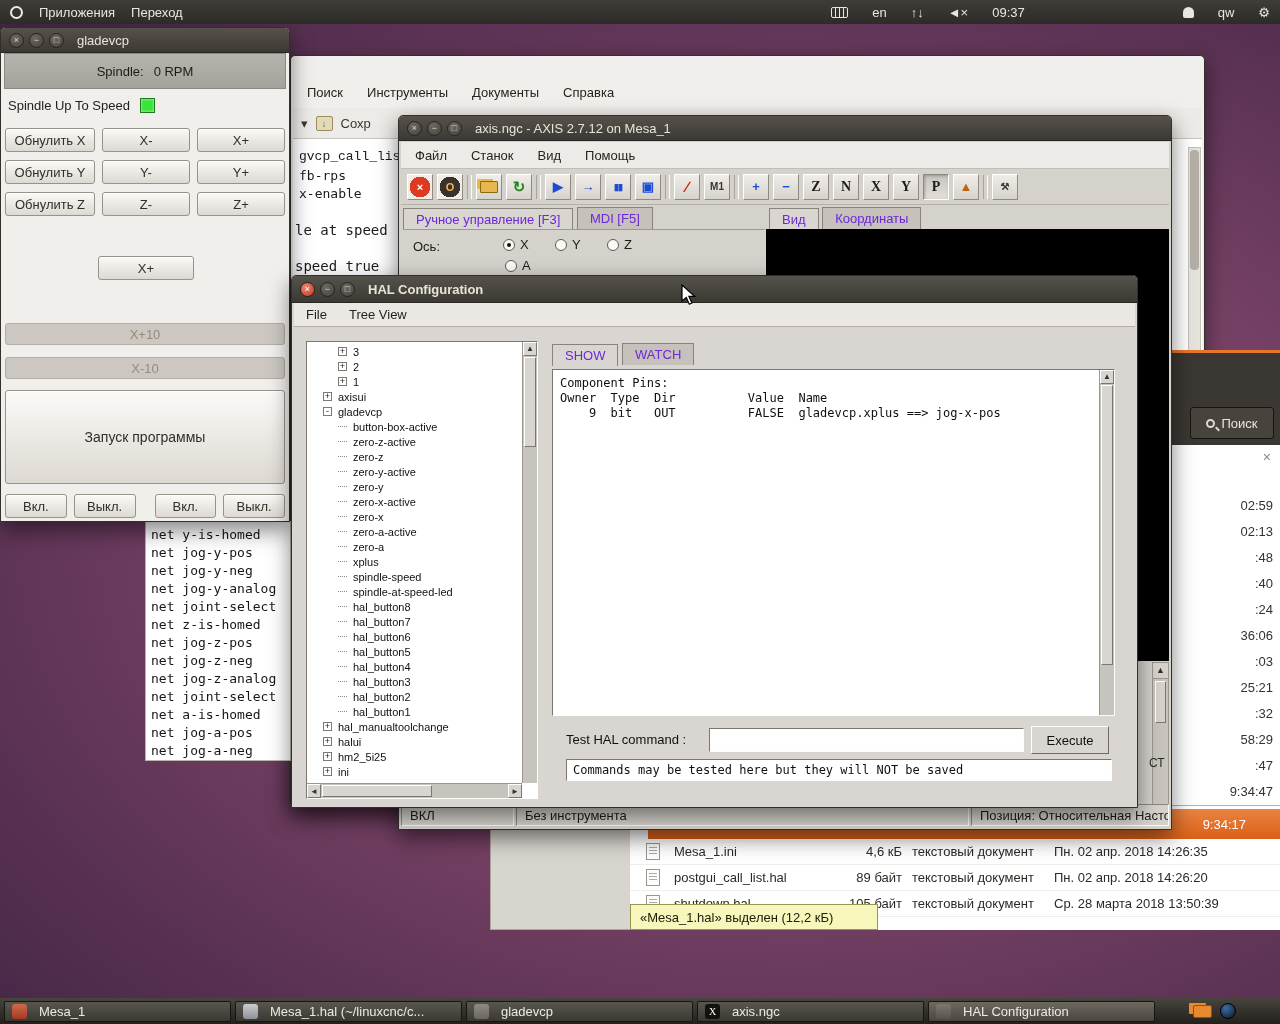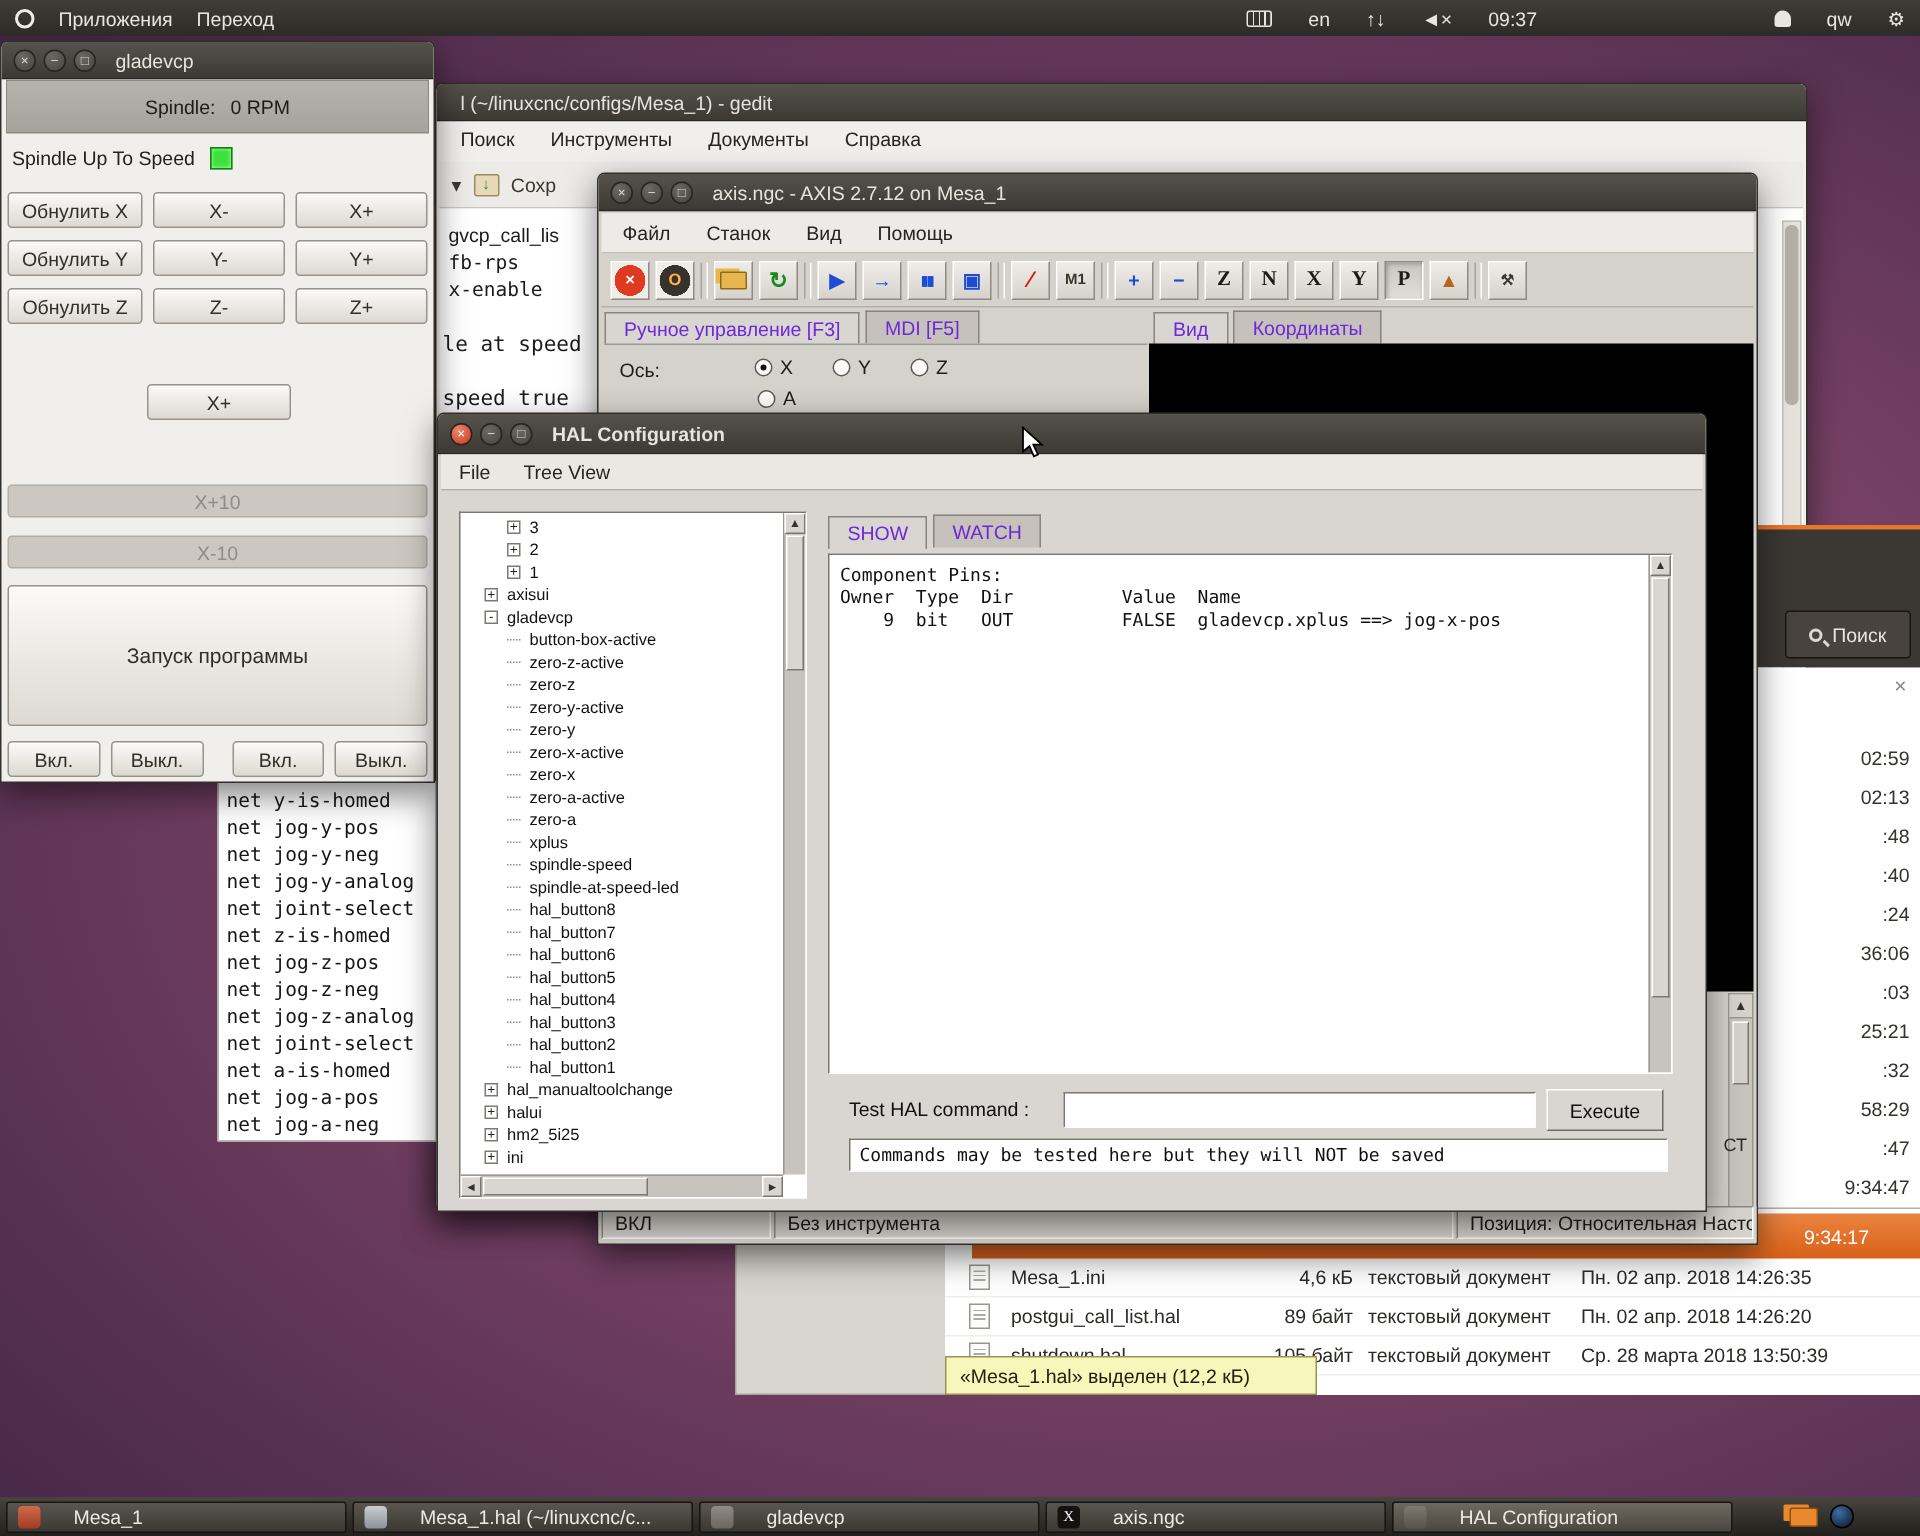--- a/index.html
+++ b/index.html
@@ -172,21 +172,21 @@
        display:flex;align-items:center;justify-content:center;gap:6px;color:#e9e6de;}
   .mag-icon{width:9px;height:9px;border:2px solid #ddd9d1;border-radius:50%;position:relative;}
   .mag-icon::after{content:"";position:absolute;left:7px;top:7px;width:5px;height:2px;background:#ddd9d1;transform:rotate(45deg);}
   .fm-times{position:absolute;left:1146px;top:445px;width:134px;height:360px;background:#fff;border-left:1px solid #a9a49d;overflow:hidden;}
   .fm-close{position:absolute;right:9px;top:4px;color:#8a867f;font-size:14px;}
   .fm-time-col{position:absolute;right:7px;top:48px;text-align:right;color:#34322d;line-height:26px;}
 
   
   .taskbar{position:absolute;left:0;right:0;bottom:0;height:26px;z-index:60;
        background:linear-gradient(#48443e,#22201c);display:flex;align-items:center;gap:4px;padding:0 4px;}
-  .tb-item{width:227px;height:21px;display:flex;align-items:center;gap:22px;padding:0 7px;
+  .tb-item{width:227px;height:21px;display:flex;align-items:center;gap:12px;padding:0 7px;
        background:linear-gradient(#5a564f,#3b3833);border:1px solid #181613;border-radius:2px;color:#ece9e2;overflow:hidden;white-space:nowrap;}
   .tb-item.active{background:linear-gradient(#6d6961,#4b473f);}
   .tb-ic{width:15px;height:15px;flex:none;border-radius:3px;display:flex;align-items:center;justify-content:center;font-size:10px;color:#fff;}
   .tb-ic-files{background:linear-gradient(#d06a4a,#a33b22);}
   .tb-ic-gedit{background:linear-gradient(#c9cdd2,#8d9298);}
   .tb-ic-glade{background:linear-gradient(#8f8b84,#6b675f);}
   .tb-ic-axis{background:#14120f;}
   .tb-ic-axis::before{content:"X";color:#fff;font-size:10px;font-family:"Liberation Serif",serif;}
   .tb-ic-hal{background:linear-gradient(#7d7971,#57534b);}
   .tray{margin-left:auto;display:flex;align-items:center;gap:8px;padding-right:40px;}
@@ -196,36 +196,33 @@
 
   .cursor{position:absolute;left:681px;top:284px;z-index:90;}
   .frag-st{position:absolute;left:1149px;top:756px;color:#2c2a26;font-size:12px;z-index:21;}
 </style>
 </head>
 <body>
 
 <div id="screen">
 
   <div class="win" style="left:290px;top:55px;width:915px;height:750px;">
-    <div class="titlebar">
-      <span class="title">l (~/linuxcnc/configs/Mesa_1) - gedit</span>
-    </div>
     <div class="gedit-menubar">
       <span class="menu-item">Поиск</span>
         <span class="menu-item">Инструменты</span>
         <span class="menu-item">Документы</span>
         <span class="menu-item">Справка</span>
     </div>
     <div class="gedit-toolbar">
       <span>▾</span>
       <span class="save-icon">↓</span>
       <span>Сохр</span>
     </div>
     <div class="gedit-body">
-      <span class="gedit-frag" style="left:6px;top:10px;font-family:Liberation Sans, sans-serif;">gvcp_call_lis</span>
+      <span class="gedit-frag" style="left:6px;top:10px;font-family:Liberation Mono, monospace;">gvcp_call_lis</span>
       <span class="gedit-frag" style="left:6px;top:29px;">fb-rps</span>
       <span class="gedit-frag" style="left:6px;top:47px;">x-enable</span>
       <span class="gedit-frag" style="left:2px;top:83px;font-size:14px;">le at speed</span>
       <span class="gedit-frag" style="left:2px;top:119px;font-size:14px;">speed true</span>
       <div class="gedit-scroll">
           <div class="gedit-thumb"></div>
         </div>
     </div>
   </div>
 

